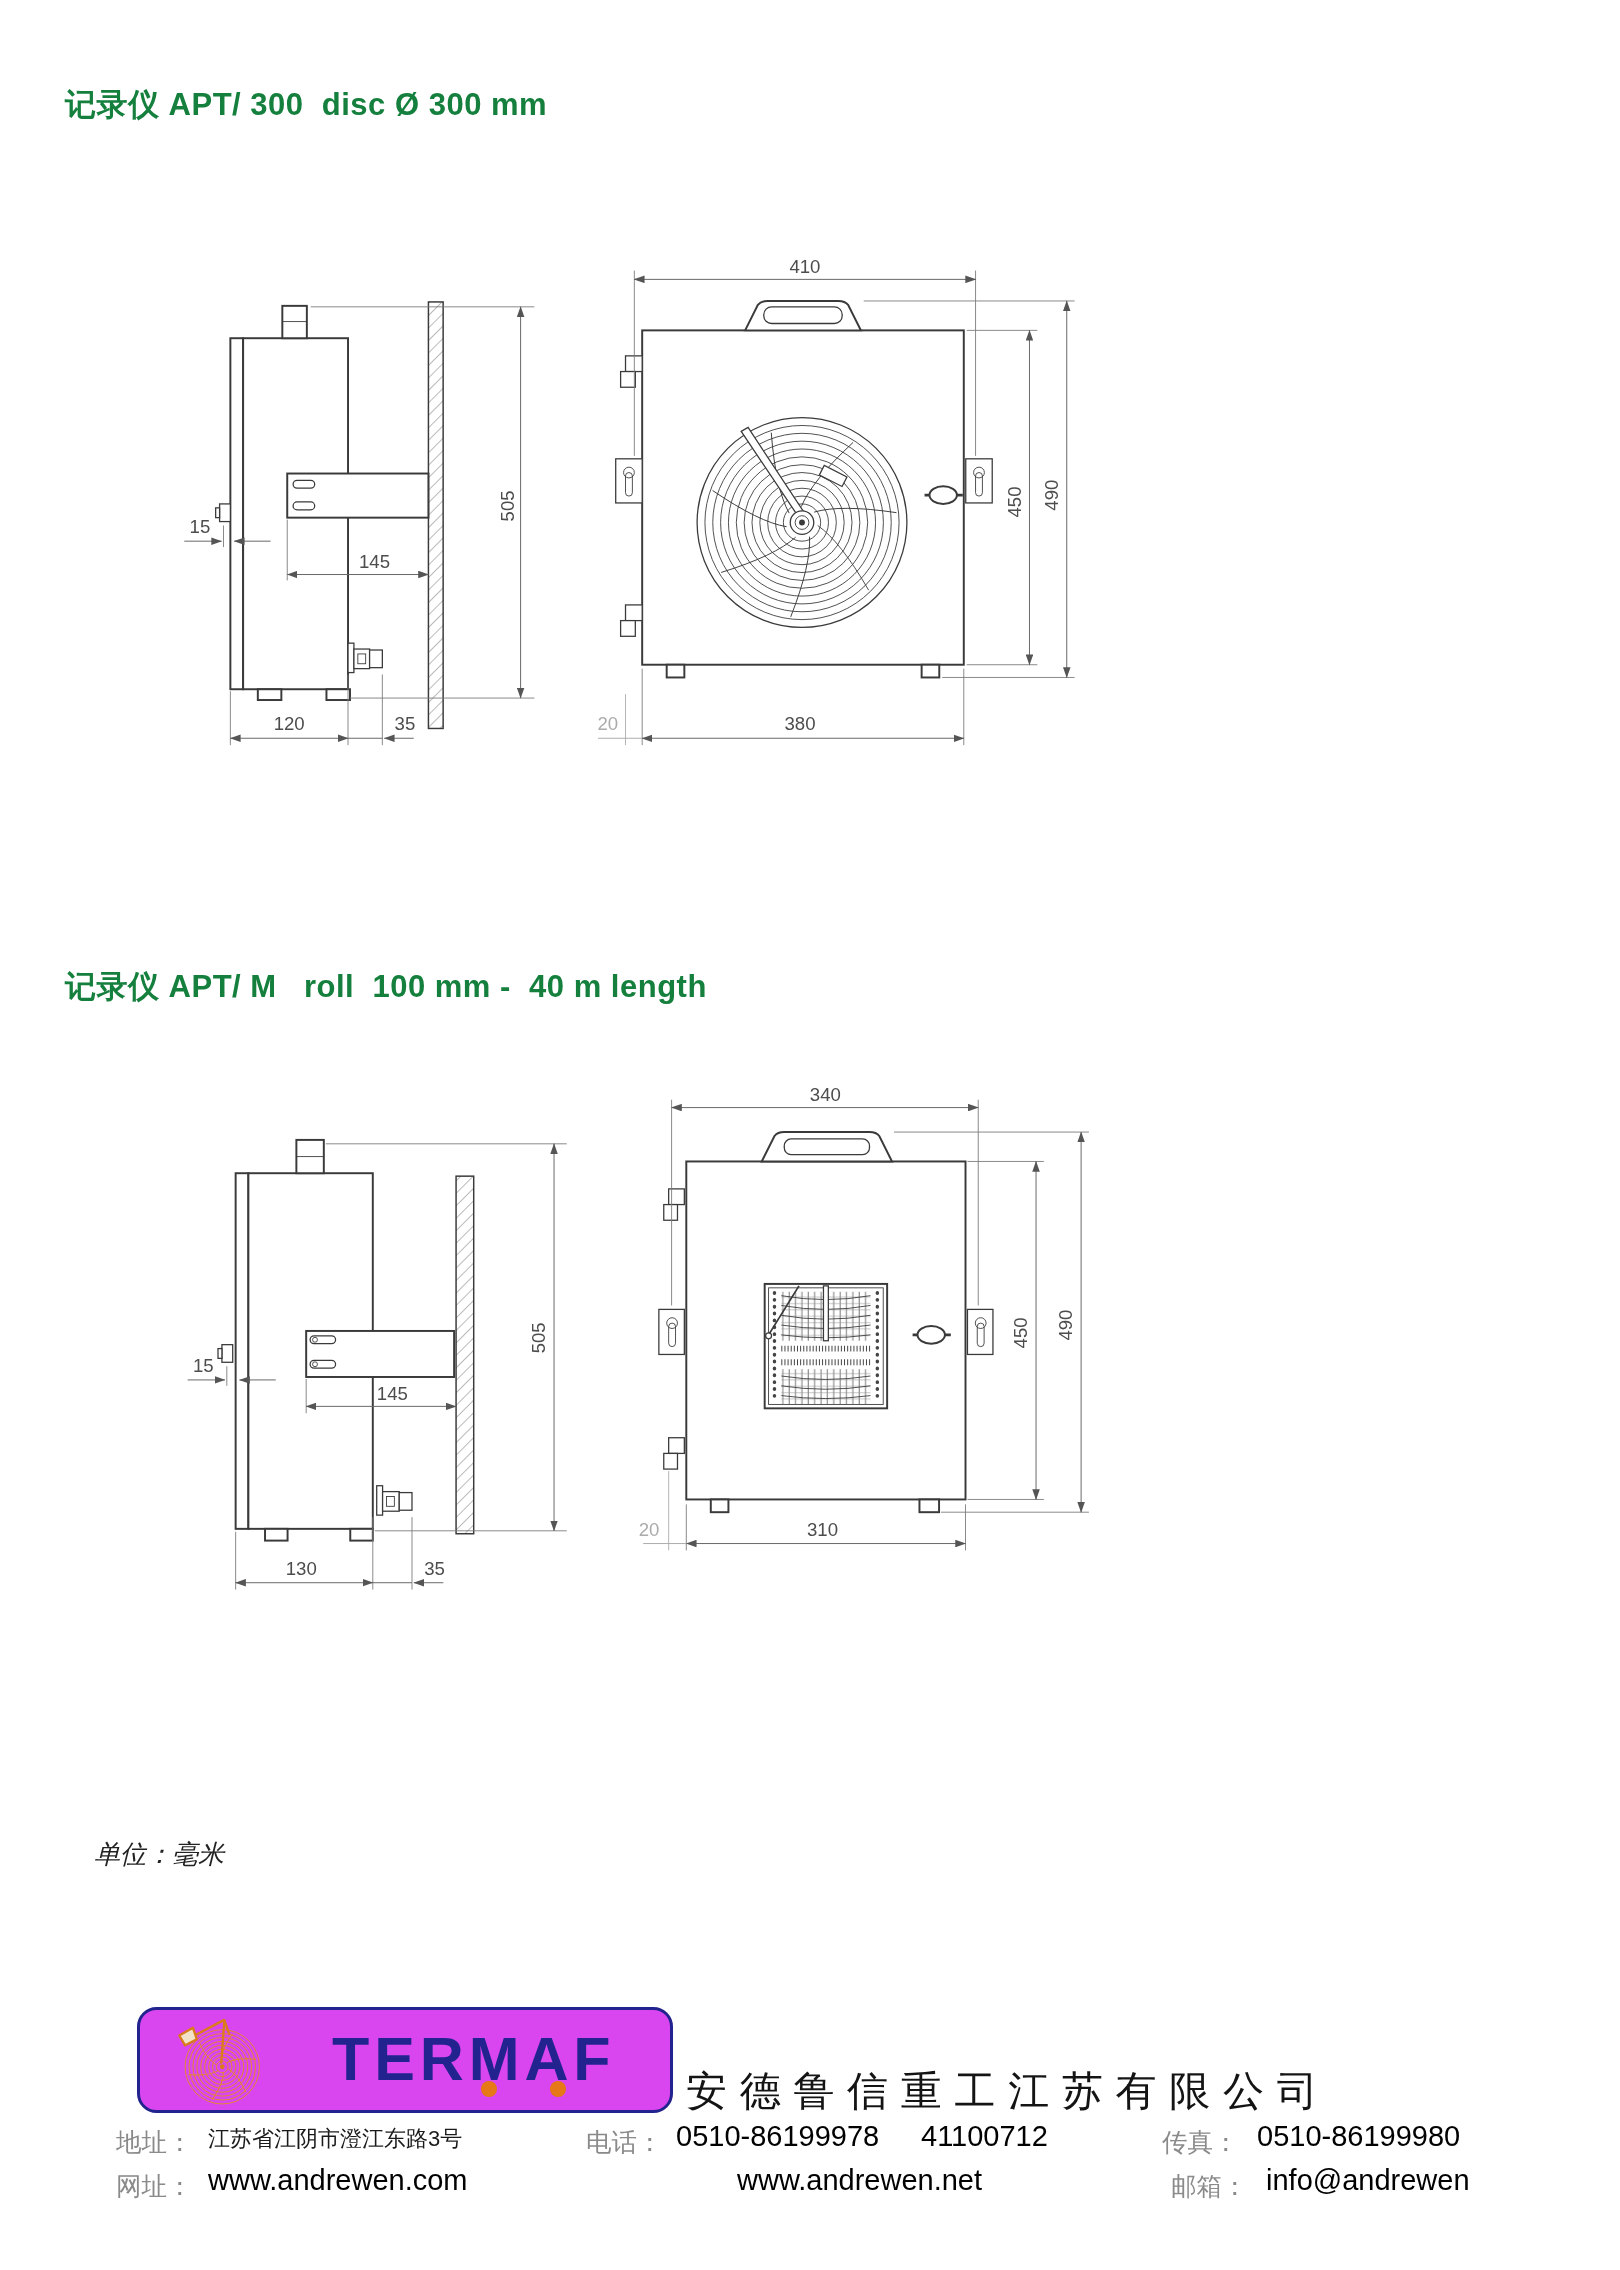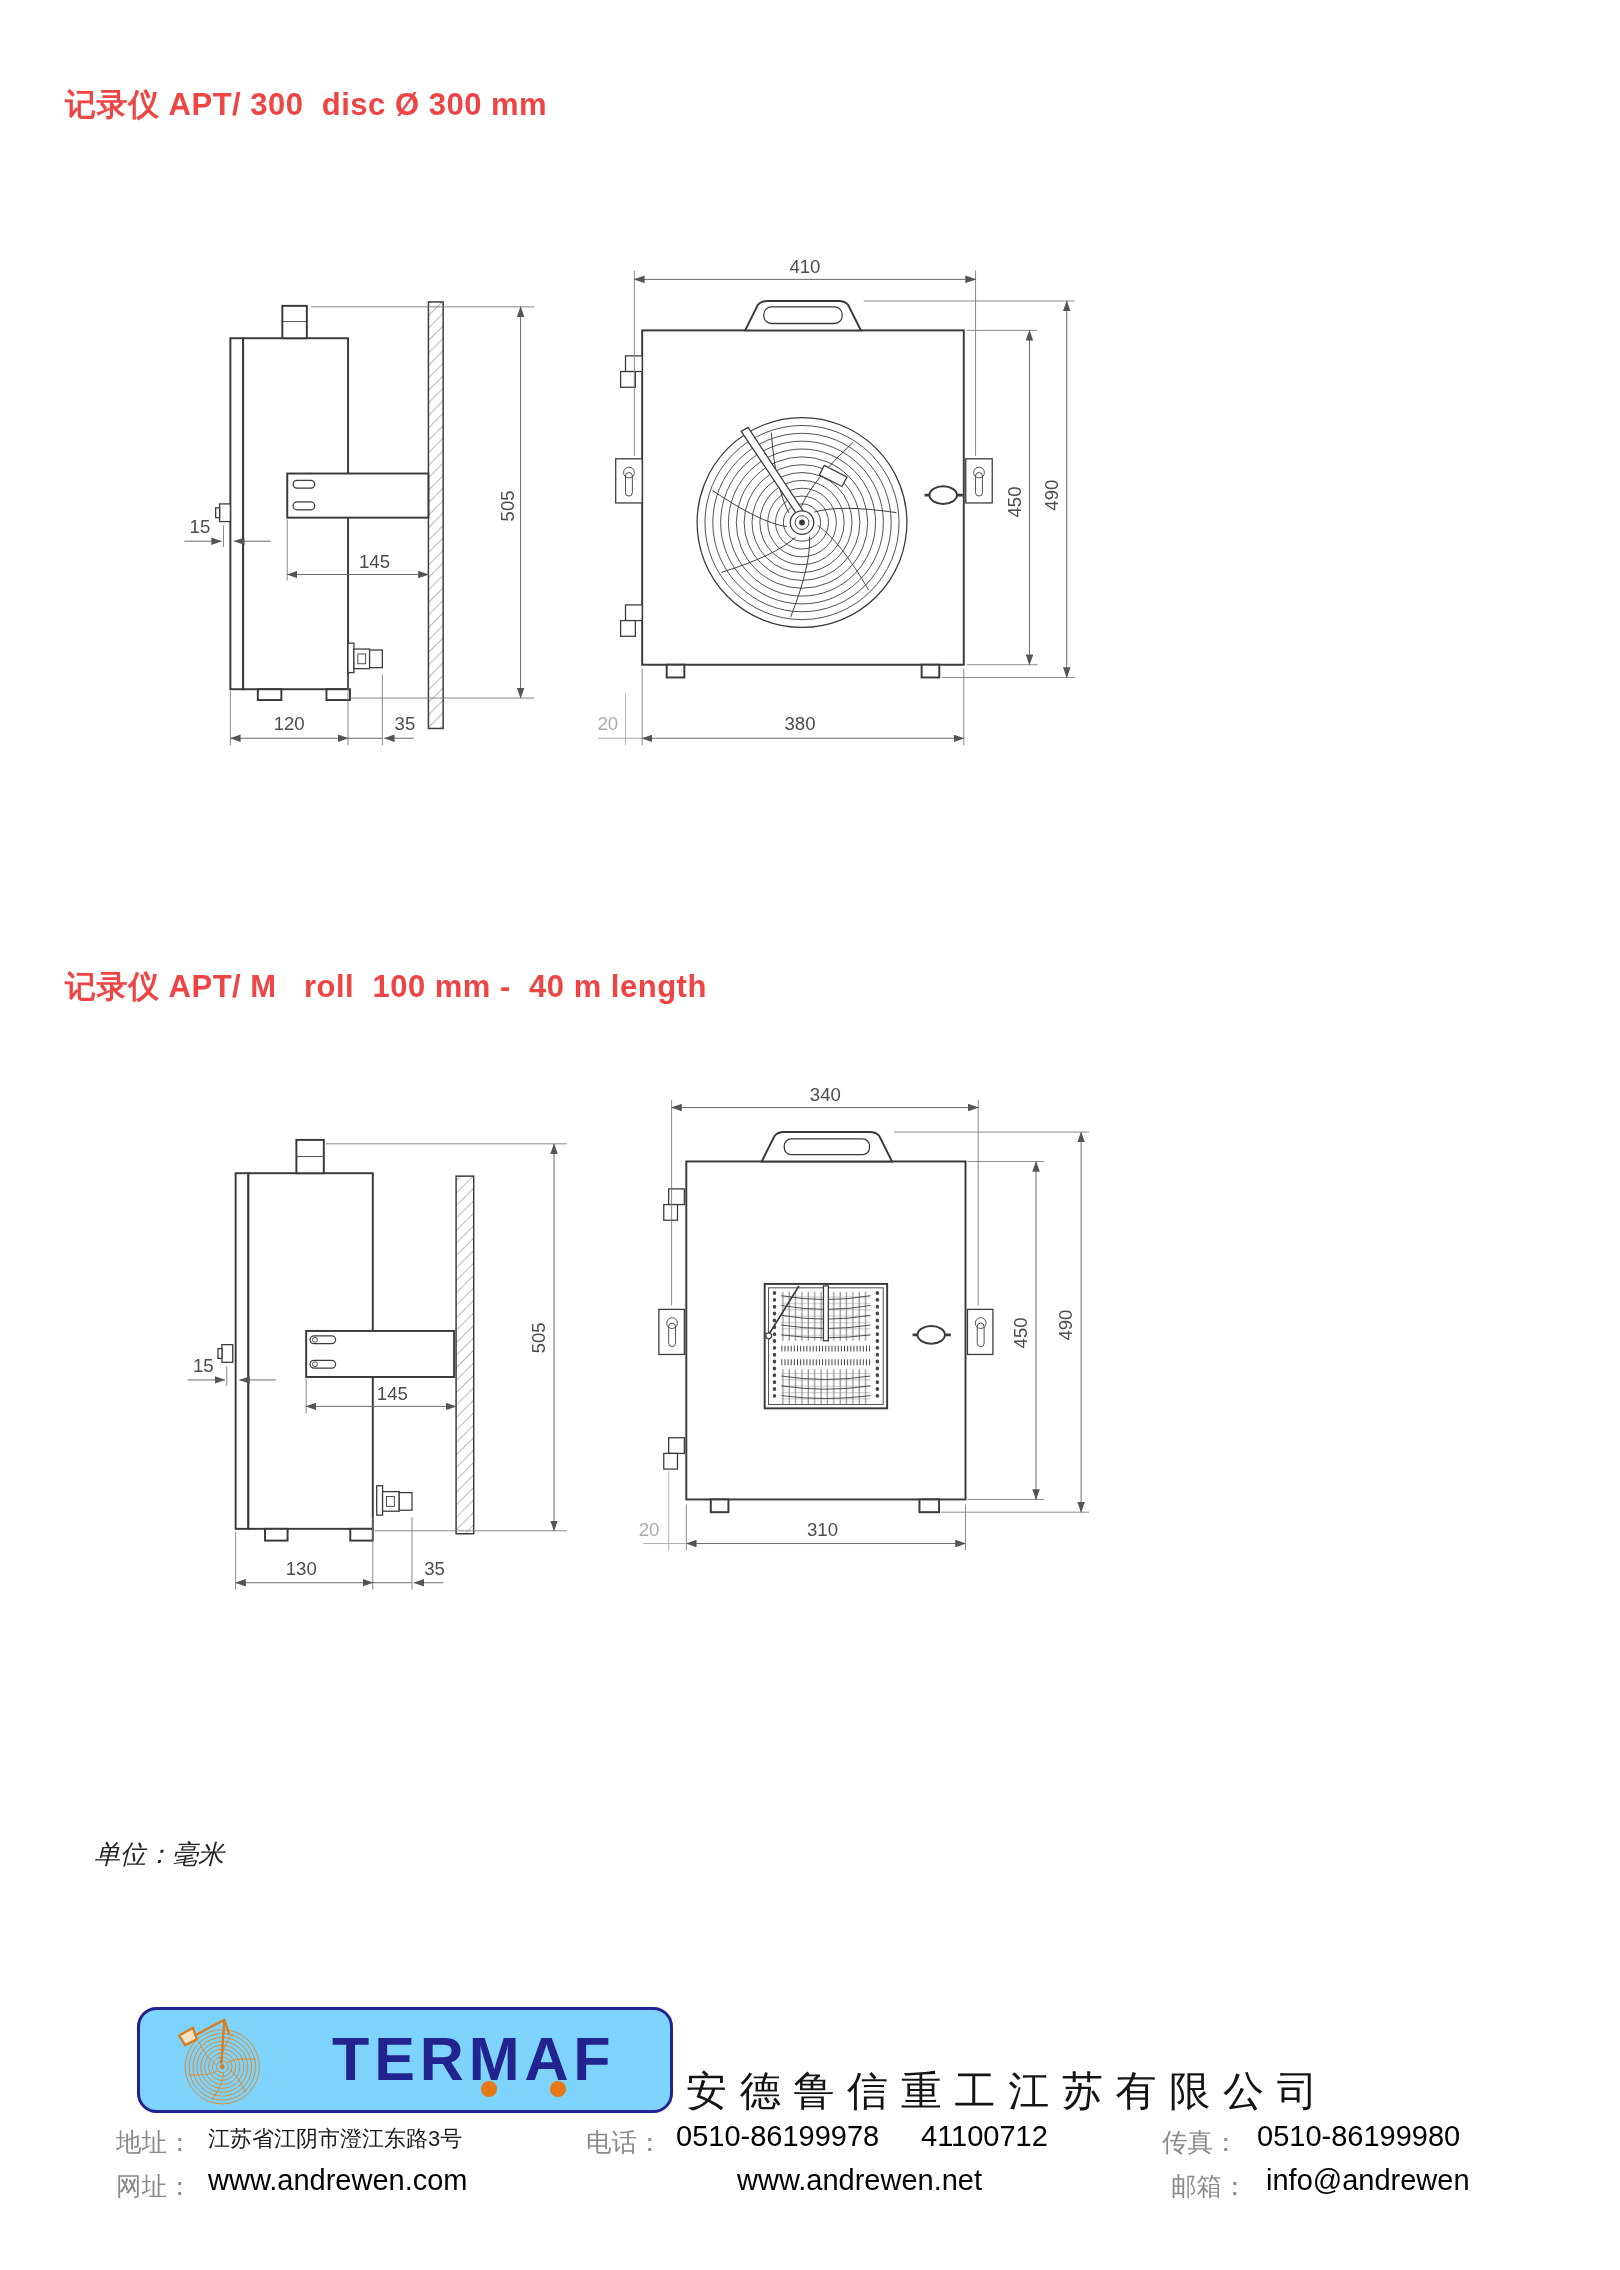--- a/index.html
+++ b/index.html
@@ -1,39 +1,39 @@
 <!DOCTYPE html>
 <html><head>
 <meta charset="utf-8">
 <style>
   html,body{margin:0;padding:0;background:#e8e8e8;}
   .page{position:relative;width:1620px;height:2270px;background:#ffffff;margin:0 auto;
         font-family:"Liberation Sans",sans-serif;color:#000;overflow:hidden;}
-  .title{position:absolute;left:65px;font-size:31px;font-weight:bold;color:#ef4444;
+  .title{position:absolute;left:65px;font-size:31px;font-weight:bold;color:#15803d;
          white-space:pre;letter-spacing:0.5px;}
   #title1{top:84px;}
   #title2{top:966px;}
   .drawing{position:absolute;left:98px;}
   #drawing1{top:196px;}
   #drawing2{top:1039px;}
   .units{position:absolute;left:94px;top:1837px;font-size:26px;font-style:italic;
          font-family:"Liberation Serif",serif;color:#222;white-space:pre;}
   
   svg text{font-family:"Liberation Sans",sans-serif;}
   .o2{fill:#ffffff;stroke:#3a3a3a;stroke-width:2;}
   .o1{fill:#ffffff;stroke:#3a3a3a;stroke-width:1.3;}
   .thin{fill:none;stroke:#3a3a3a;stroke-width:0.9;}
   .dl{stroke:#666;stroke-width:1;fill:none;}
   .xl{stroke:#7a7a7a;stroke-width:0.9;fill:none;}
   .dt{font-size:19px;fill:#4d4d4d;}
   .lt{stroke:#ababab;}
   .dtl{font-size:19px;fill:#ababab;}
   
   .logo{position:absolute;left:137px;top:2007px;width:536px;height:106px;
-        border:3.9px solid #23238f;border-radius:19.6px;box-sizing:border-box;background:#7dd3fc;}
+        border:3.9px solid #23238f;border-radius:19.6px;box-sizing:border-box;background:#d946ef;}
   .logo-text{position:absolute;left:192px;top:13.7px;font-size:61px;font-weight:bold;
              letter-spacing:4.9px;color:#23238f;}
   .logo-dot{position:absolute;width:15.7px;height:15.7px;border-radius:50%;background:#e67817;top:71px;}
   #dot1{left:341px;} #dot2{left:410px;}
   .company{position:absolute;left:686px;top:2064px;font-size:41px;color:#141414;
            letter-spacing:12.7px;white-space:pre;}
   .f-label{position:absolute;font-size:25.5px;color:#8a8a8a;white-space:pre;}
   .f-val{position:absolute;font-size:29px;color:#000;white-space:pre;}
   .f-val.cn{font-size:22px;color:#1a1a1a;}
 </style>

